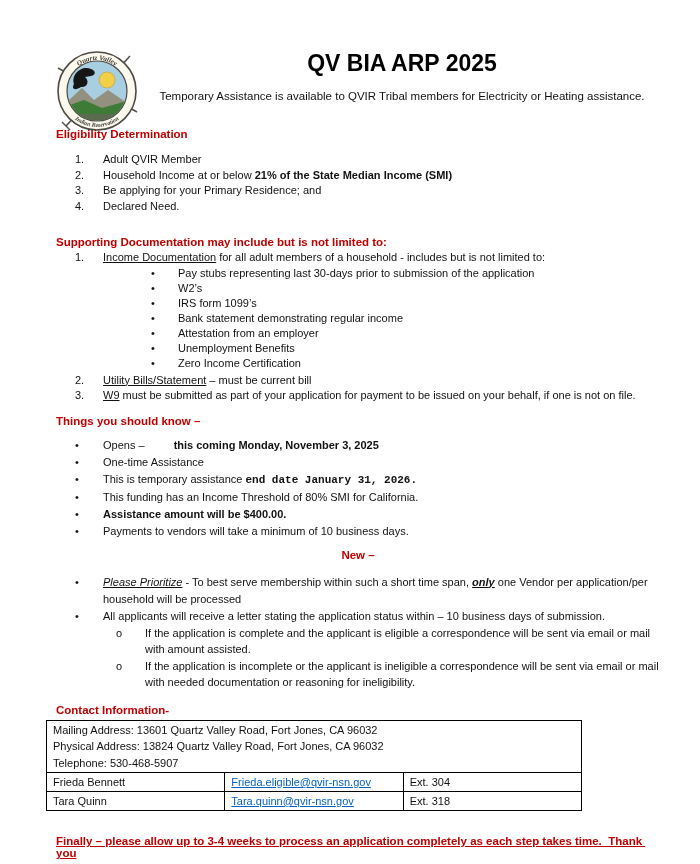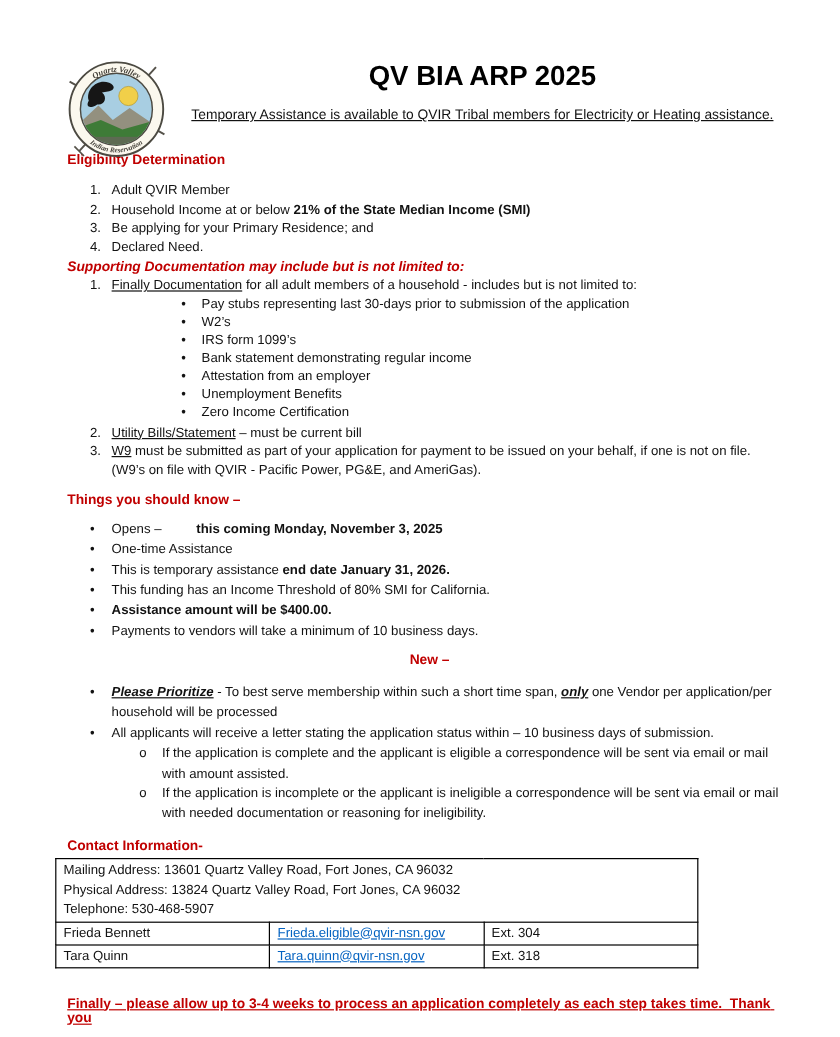--- a/index.html
+++ b/index.html
@@ -8,31 +8,31 @@
     width: 700px; height: 864px; background: #fff; position: relative;
     padding: 42px 40px 0 56px;
     font-family: "Liberation Sans", sans-serif;
     font-size: 11px; color: #121212; overflow: hidden;
   }
   
   .header { position: relative; height: 78px; }
   .logo { position: absolute; left: 0; top: -2px; width: 84px; height: 88px; }
   .header-text { margin-left: 88px; text-align: center; }
   .title { font-size: 23px; font-weight: bold; color: #000; margin: 8px 0 0 0; }
-  .subtitle { font-size: 11.5px; margin: 13px 0 0 0; text-decoration: underline; }
+  .subtitle { font-size: 11.5px; margin: 13px 0 0 0; }
   
   .sec-heading { color: #c00000; font-size: 11.5px; font-weight: bold; margin: 0; }
-  #h-supp   { margin-top: 3px; font-style: italic; }
+  #h-supp   { margin-top: 22px; }
   #h-things { margin-top: 11px; }
   #h-new    { margin-top: 9px; text-align: center;  }
   #h-contact{ margin-top: 13px; }
   
   .li { display: flex; align-items: flex-start; }
   .marker { flex: none; }
-  .txt { flex: 1; }
+  .txt { flex: 1; margin-left: 10px; }
   .numlist { margin: 12px 0 0 19px; }
   .numlist .li { line-height: 15.5px; }
   .numlist .marker { width: 18px; }
   .numlist.tight { margin-top: 2px; }
   .sublist { margin-left: 95px; }
   .sublist .li { line-height: 15px; }
   .sublist .marker { width: 17px; }
   .bullets { margin: 10px 0 0 19px; }
   .bullets .li { line-height: 17px; }
   .bullets .marker { width: 18px; }
@@ -116,21 +116,21 @@
     <div class="li">
       <span class="marker">4.</span>
       <span class="txt"><span>Declared Need.</span></span>
     </div>
   </div>
 
   <div class="sec-heading" id="h-supp">Supporting Documentation may include but is not limited to:</div>
   <div class="numlist tight">
     <div class="li">
       <span class="marker">1.</span>
-      <span class="txt"><span style="text-decoration: underline;">Finally Documentation</span><span> for all adult members of a household - includes but is not limited to:</span></span>
+      <span class="txt"><span style="text-decoration: underline;">Income Documentation</span><span> for all adult members of a household - includes but is not limited to:</span></span>
     </div>
   </div>
   <div class="sublist">
     <div class="li">
       <span class="marker">•</span>
       <span class="txt">Pay stubs representing last 30-days prior to submission of the application</span>
     </div>
     <div class="li">
       <span class="marker">•</span>
       <span class="txt">W2’s</span>
@@ -156,57 +156,57 @@
       <span class="txt">Zero Income Certification</span>
     </div>
   </div>
   <div class="numlist tight">
     <div class="li">
       <span class="marker">2.</span>
       <span class="txt"><span style="text-decoration: underline;">Utility Bills/Statement</span><span> – must be current bill</span></span>
     </div>
     <div class="li">
       <span class="marker">3.</span>
-      <span class="txt"><span style="text-decoration: underline; text-align: center;">W9</span><span> must be submitted as part of your application for payment to be issued on your behalf, if one is not on file.</span><br><span>(W9’s on file with QVIR - Pacific Power, PG&amp;E, and AmeriGas).</span></span>
+      <span class="txt"><span style="text-decoration: underline; text-align: center;">W9</span><span> must be submitted as part of your application for payment to be issued on your behalf, if one is not on file.</span><br></span>
     </div>
   </div>
 
   <div class="sec-heading" id="h-things">Things you should know –</div>
   <div class="bullets">
     <div class="li">
       <span class="marker">•</span>
       <span class="txt"><span>Opens – </span><span style="font-weight: bold; padding-left: 26px;">this coming Monday, November 3, 2025</span></span>
     </div>
     <div class="li">
       <span class="marker">•</span>
       <span class="txt"><span>One-time Assistance</span></span>
     </div>
     <div class="li">
       <span class="marker">•</span>
-      <span class="txt"><span>This is temporary assistance </span><span style="font-weight: bold;">end date January 31, 2026.</span></span>
+      <span class="txt"><span>This is temporary assistance </span><span style="font-weight: bold; font-family: Liberation Mono, monospace;">end date January 31, 2026.</span></span>
     </div>
     <div class="li">
       <span class="marker">•</span>
       <span class="txt"><span>This funding has an Income Threshold of 80% SMI for California.</span></span>
     </div>
     <div class="li">
       <span class="marker">•</span>
       <span class="txt"><span style="font-weight: bold;">Assistance amount will be $400.00.</span></span>
     </div>
     <div class="li">
       <span class="marker">•</span>
       <span class="txt"><span>Payments to vendors will take a minimum of 10 business days.</span></span>
     </div>
   </div>
 
   <div class="sec-heading" id="h-new">New –</div>
   <div class="newlist">
     <div class="li">
       <span class="marker">•</span>
-      <span class="txt"><span style="font-weight: bold; font-style: italic; text-decoration: underline;">Please Prioritize</span><span> - To best serve membership within such a short time span, </span><span style="font-weight: bold; font-style: italic; text-decoration: underline;">only</span><span> one Vendor per application/per household will be processed</span></span>
+      <span class="txt"><span style="font-weight: normal; font-style: italic; text-decoration: underline;">Please Prioritize</span><span> - To best serve membership within such a short time span, </span><span style="font-weight: bold; font-style: italic; text-decoration: underline;">only</span><span> one Vendor per application/per household will be processed</span></span>
     </div>
     <div class="li">
       <span class="marker">•</span>
       <span class="txt"><span>All applicants will receive a letter stating the application status within – 10 business days of submission.</span></span>
     </div>
   </div>
   <div class="olist">
     <div class="li">
       <span class="marker">o</span>
       <span class="txt">If the application is complete and the applicant is eligible a correspondence will be sent via email or mail with amount assisted.</span>

